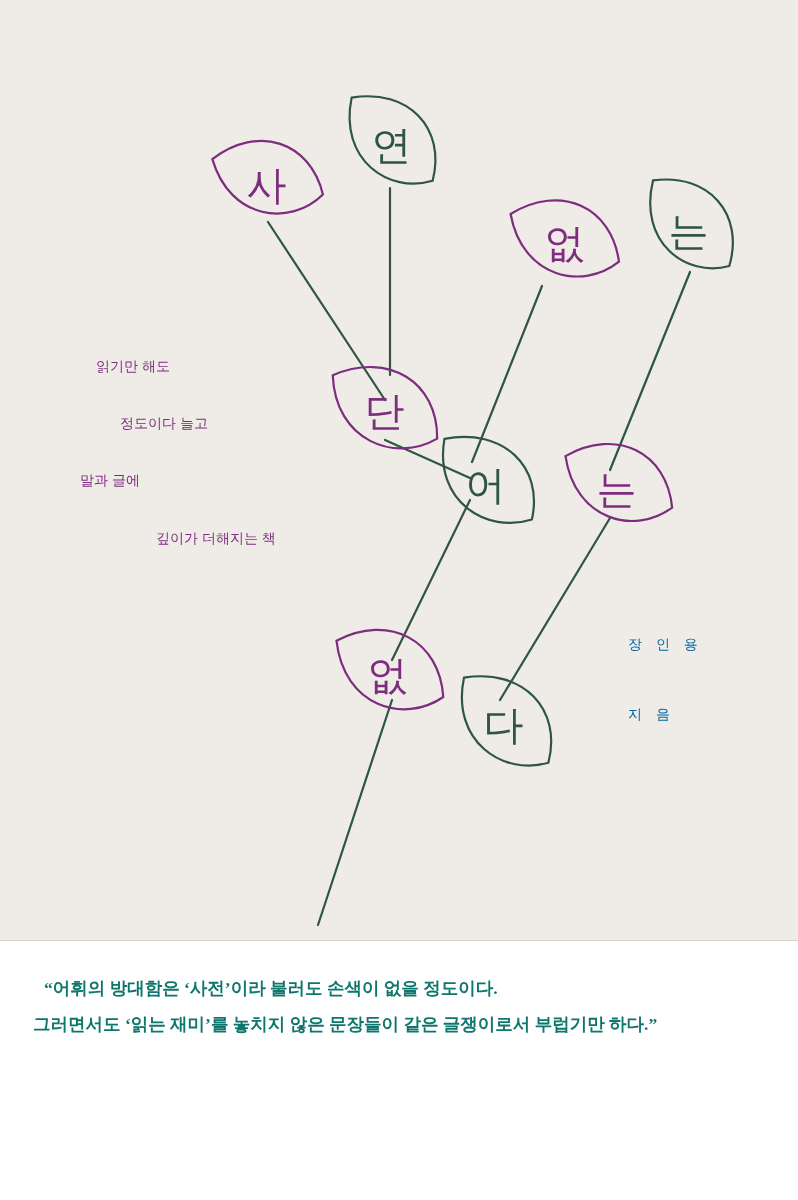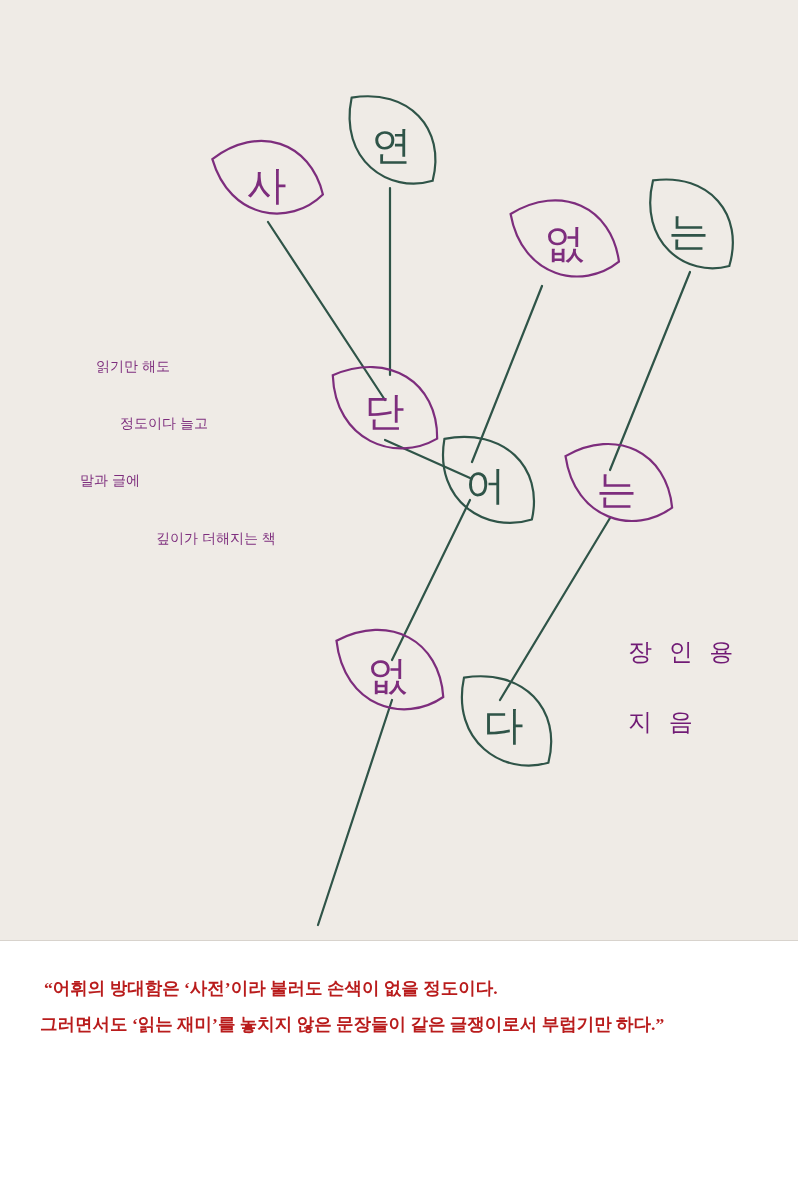--- a/index.html
+++ b/index.html
@@ -38,37 +38,37 @@
   .tagline {
     position: absolute;
     color: #7d2d7d;
     font-size: 14px;
     line-height: 1.2;
     white-space: nowrap;
     font-family: "Liberation Sans", sans-serif;
   }
   .author-line {
     position: absolute;
-    color: #701a75;
-    font-size: 24px;
+    color: #0369a1;
+    font-size: 14px;
     letter-spacing: 5px;
     white-space: nowrap;
   }
   #bottom-band {
     position: absolute;
     left: 0;
     top: 940px;
     width: 798px;
     height: 260px;
     background: #ffffff;
     border-top: 1px solid #d8d3cd;
   }
   .blurb-line {
     position: absolute;
-    color: #b91c1c;
+    color: #0f766e;
     font-size: 17.5px;
     font-weight: bold;
     white-space: nowrap;
     font-family: "Liberation Serif", serif;
   }
 </style>
 </head>
 <body>
 
 <div id="cover">
@@ -117,18 +117,18 @@
     </div>
 
   <div id="author-layer">
       <div class="author-line" style="left: 628px; top: 636px;">장 인 용</div>
       <div class="author-line" style="left: 628px; top: 690px; margin-top: 16px;">지 음</div>
     </div>
 
   <div id="bottom-band">
     <div id="blurb-layer">
         <div class="blurb-line" style="left: 44px; top: 35px;">“어휘의 방대함은 ‘사전’이라 불러도 손색이 없을 정도이다.</div>
-        <div class="blurb-line" style="left: 40px; top: 71px;">그러면서도 ‘읽는 재미’를 놓치지 않은 문장들이 같은 글쟁이로서 부럽기만 하다.”</div>
+        <div class="blurb-line" style="left: 33px; top: 71px;">그러면서도 ‘읽는 재미’를 놓치지 않은 문장들이 같은 글쟁이로서 부럽기만 하다.”</div>
       </div>
 
   </div>
 
 </div>
 
 </body></html>

